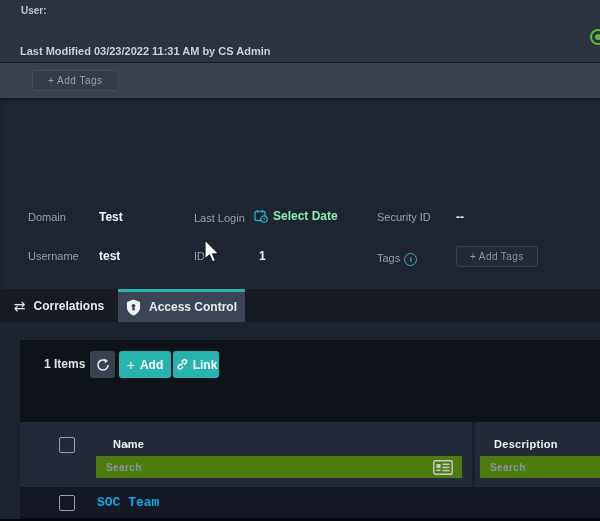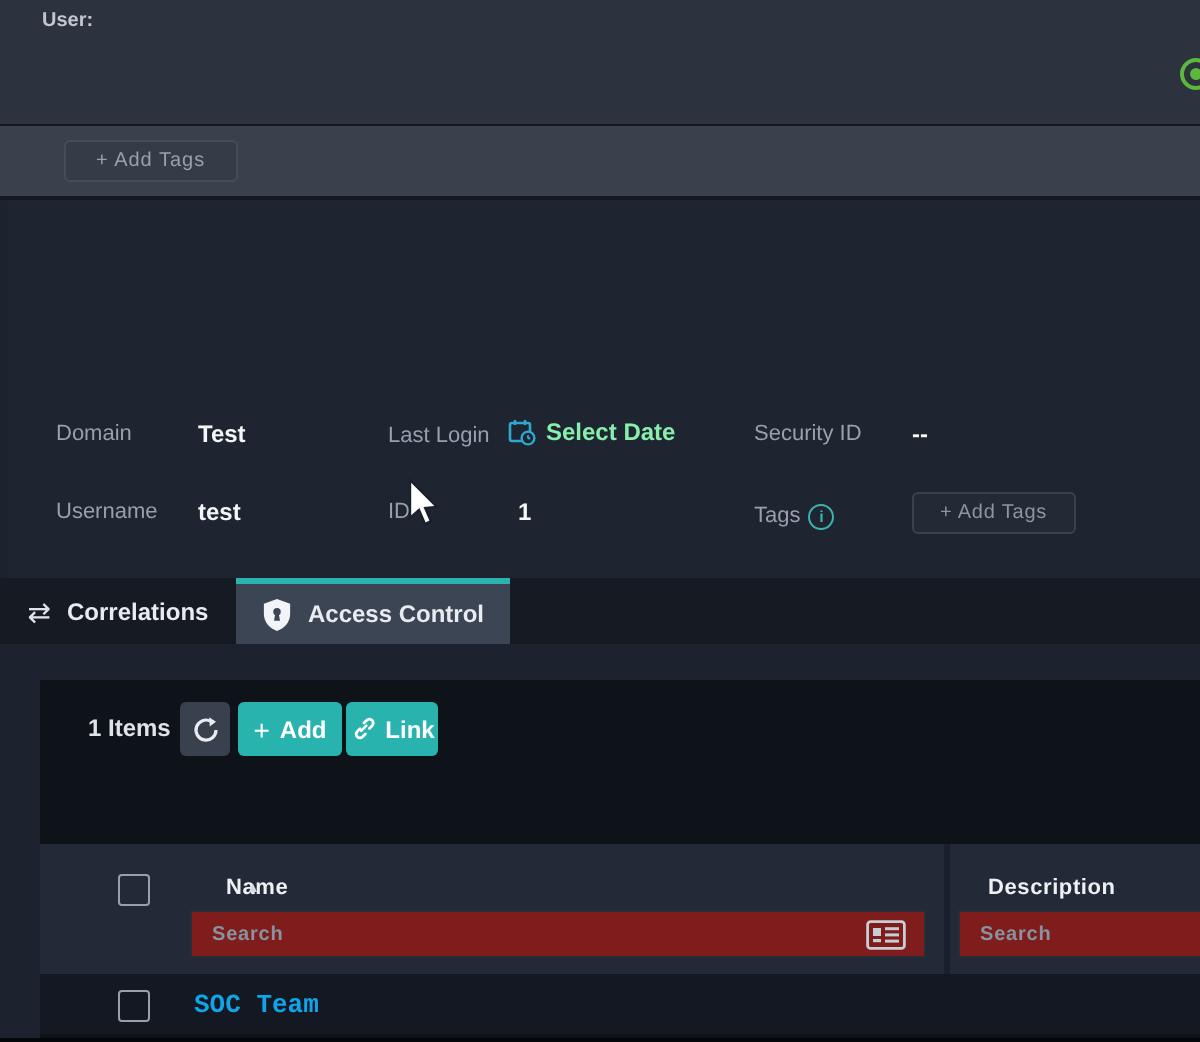--- a/index.html
+++ b/index.html
@@ -25,52 +25,53 @@
   .fvalue{position:absolute;font-size:12px;font-weight:bold;color:#f4f6f8;}
   .flink{position:absolute;font-size:12px;color:#3db2af;cursor:pointer;}
   .select-date{position:absolute;font-size:12px;font-weight:bold;color:#86efac;cursor:pointer;display:flex;align-items:center;gap:5px;}
   .two-line{line-height:22px;}
   .info-badge{display:inline-block;width:11px;height:11px;border:1px solid #3db2af;border-radius:50%;color:#3db2af;font-size:8px;line-height:11px;text-align:center;font-weight:bold;margin-left:4px;vertical-align:0px;}
   .add-tags-field{position:absolute;left:452px;top:146px;padding:4px 13px;background:#232a36;border:1px solid #3a4250;border-radius:3px;color:#8e95a0;font-size:10px;letter-spacing:.4px;cursor:pointer;}
   
   .tabsrow{position:absolute;left:0;top:289px;width:600px;height:33px;background:#151a23;}
   .tab{position:absolute;top:0;height:33px;display:flex;align-items:center;justify-content:center;gap:8px;font-size:12px;font-weight:bold;color:#e8ebef;cursor:pointer;box-sizing:border-box;}
   .tab-correlations{left:0;width:118px;}
-  .tab-active{left:118px;width:137px;background:#3c4553;border-top:3px solid #2ab4b0;}
+  .tab-active{left:118px;width:127px;background:#3c4553;border-top:3px solid #2ab4b0;}
   .corr-icon{font-size:14px;color:#dfe3e8;font-weight:normal;}
   
   .content{position:absolute;left:0;top:322px;width:600px;height:199px;background:#1d232e;}
   .panel{position:absolute;left:20px;top:340px;width:580px;height:179px;background:#0e1319;}
   .items-count{position:absolute;left:24px;top:17px;font-size:12px;font-weight:bold;color:#dfe3e8;}
   .btn-refresh{position:absolute;left:70px;top:11px;width:25px;height:27px;background:#3a414e;border-radius:3px;display:flex;align-items:center;justify-content:center;cursor:pointer;}
   .btn-teal{position:absolute;top:11px;height:27px;background:#28b3af;border-radius:3px;display:flex;align-items:center;justify-content:center;gap:5px;color:#ffffff;font-size:12px;font-weight:bold;cursor:pointer;}
   .btn-add{left:99px;width:52px;}
   .btn-link{left:153px;width:46px;text-align:center;}
   
   .thead{position:absolute;left:0;top:82px;width:580px;height:65px;background:#222a37;}
   .col-divider{position:absolute;left:452px;top:0;width:3px;height:65px;background:#1a202b;}
   .checkbox{position:absolute;width:14px;height:14px;border:1px solid #98a0ab;border-radius:2px;background:transparent;cursor:pointer;}
   .th-label{position:absolute;font-size:11px;font-weight:bold;color:#eef1f4;letter-spacing:.3px;margin-left:16px;}
   .sort-icon{position:absolute;font-size:7px;color:#d7dbe0;}
-  .search-input{position:absolute;top:33px;height:24px;background:#7f1d1d;border:1px solid #262e3b;color:#c6ccd4;font-size:10px;font-weight:bold;padding:0 10px;box-sizing:border-box;font-family:"Liberation Sans", sans-serif;letter-spacing:.4px;}
+  .search-input{position:absolute;top:33px;height:24px;background:#4d7c0f;border:1px solid #262e3b;color:#c6ccd4;font-size:10px;font-weight:bold;padding:0 10px;box-sizing:border-box;font-family:"Liberation Sans", sans-serif;letter-spacing:.4px;}
   .search-input::placeholder{color:#8892a0;opacity:1;}
   .search-name{left:75px;width:368px;padding-right:34px;}
   .search-desc{left:459px;width:132px;}
   .card-icon{position:absolute;left:413px;top:38px;width:20px;height:15px;}
   .trow{position:absolute;left:0;top:147px;width:580px;height:30px;background:#131822;}
   .cell-name{position:absolute;left:77px;top:8px;font-size:13px;font-weight:bold;color:#0ea5e9;font-family:Liberation Mono, monospace;}
   .cell-desc{position:absolute;left:457px;top:8px;font-size:12px;font-weight:bold;color:#f4f6f8;}
   .bottombar{position:absolute;left:0;bottom:0;width:600px;height:2px;background:#04060a;}
   .cursor{position:absolute;left:203px;top:239px;pointer-events:none;}
 </style>
 </head>
 <body>
 
 <div class="header">
   <span class="user-label">User:</span>
+  <span class="last-modified">Last Modified 03/23/2022 11:31 AM by CS Admin</span>
   <span class="status-ring">
       <span class="dot"></span>
     </span>
 </div>
 
 <div class="tagsbar">
   <span class="add-tags-top">+ Add Tags</span>
 </div>
 
 <div class="fields">

